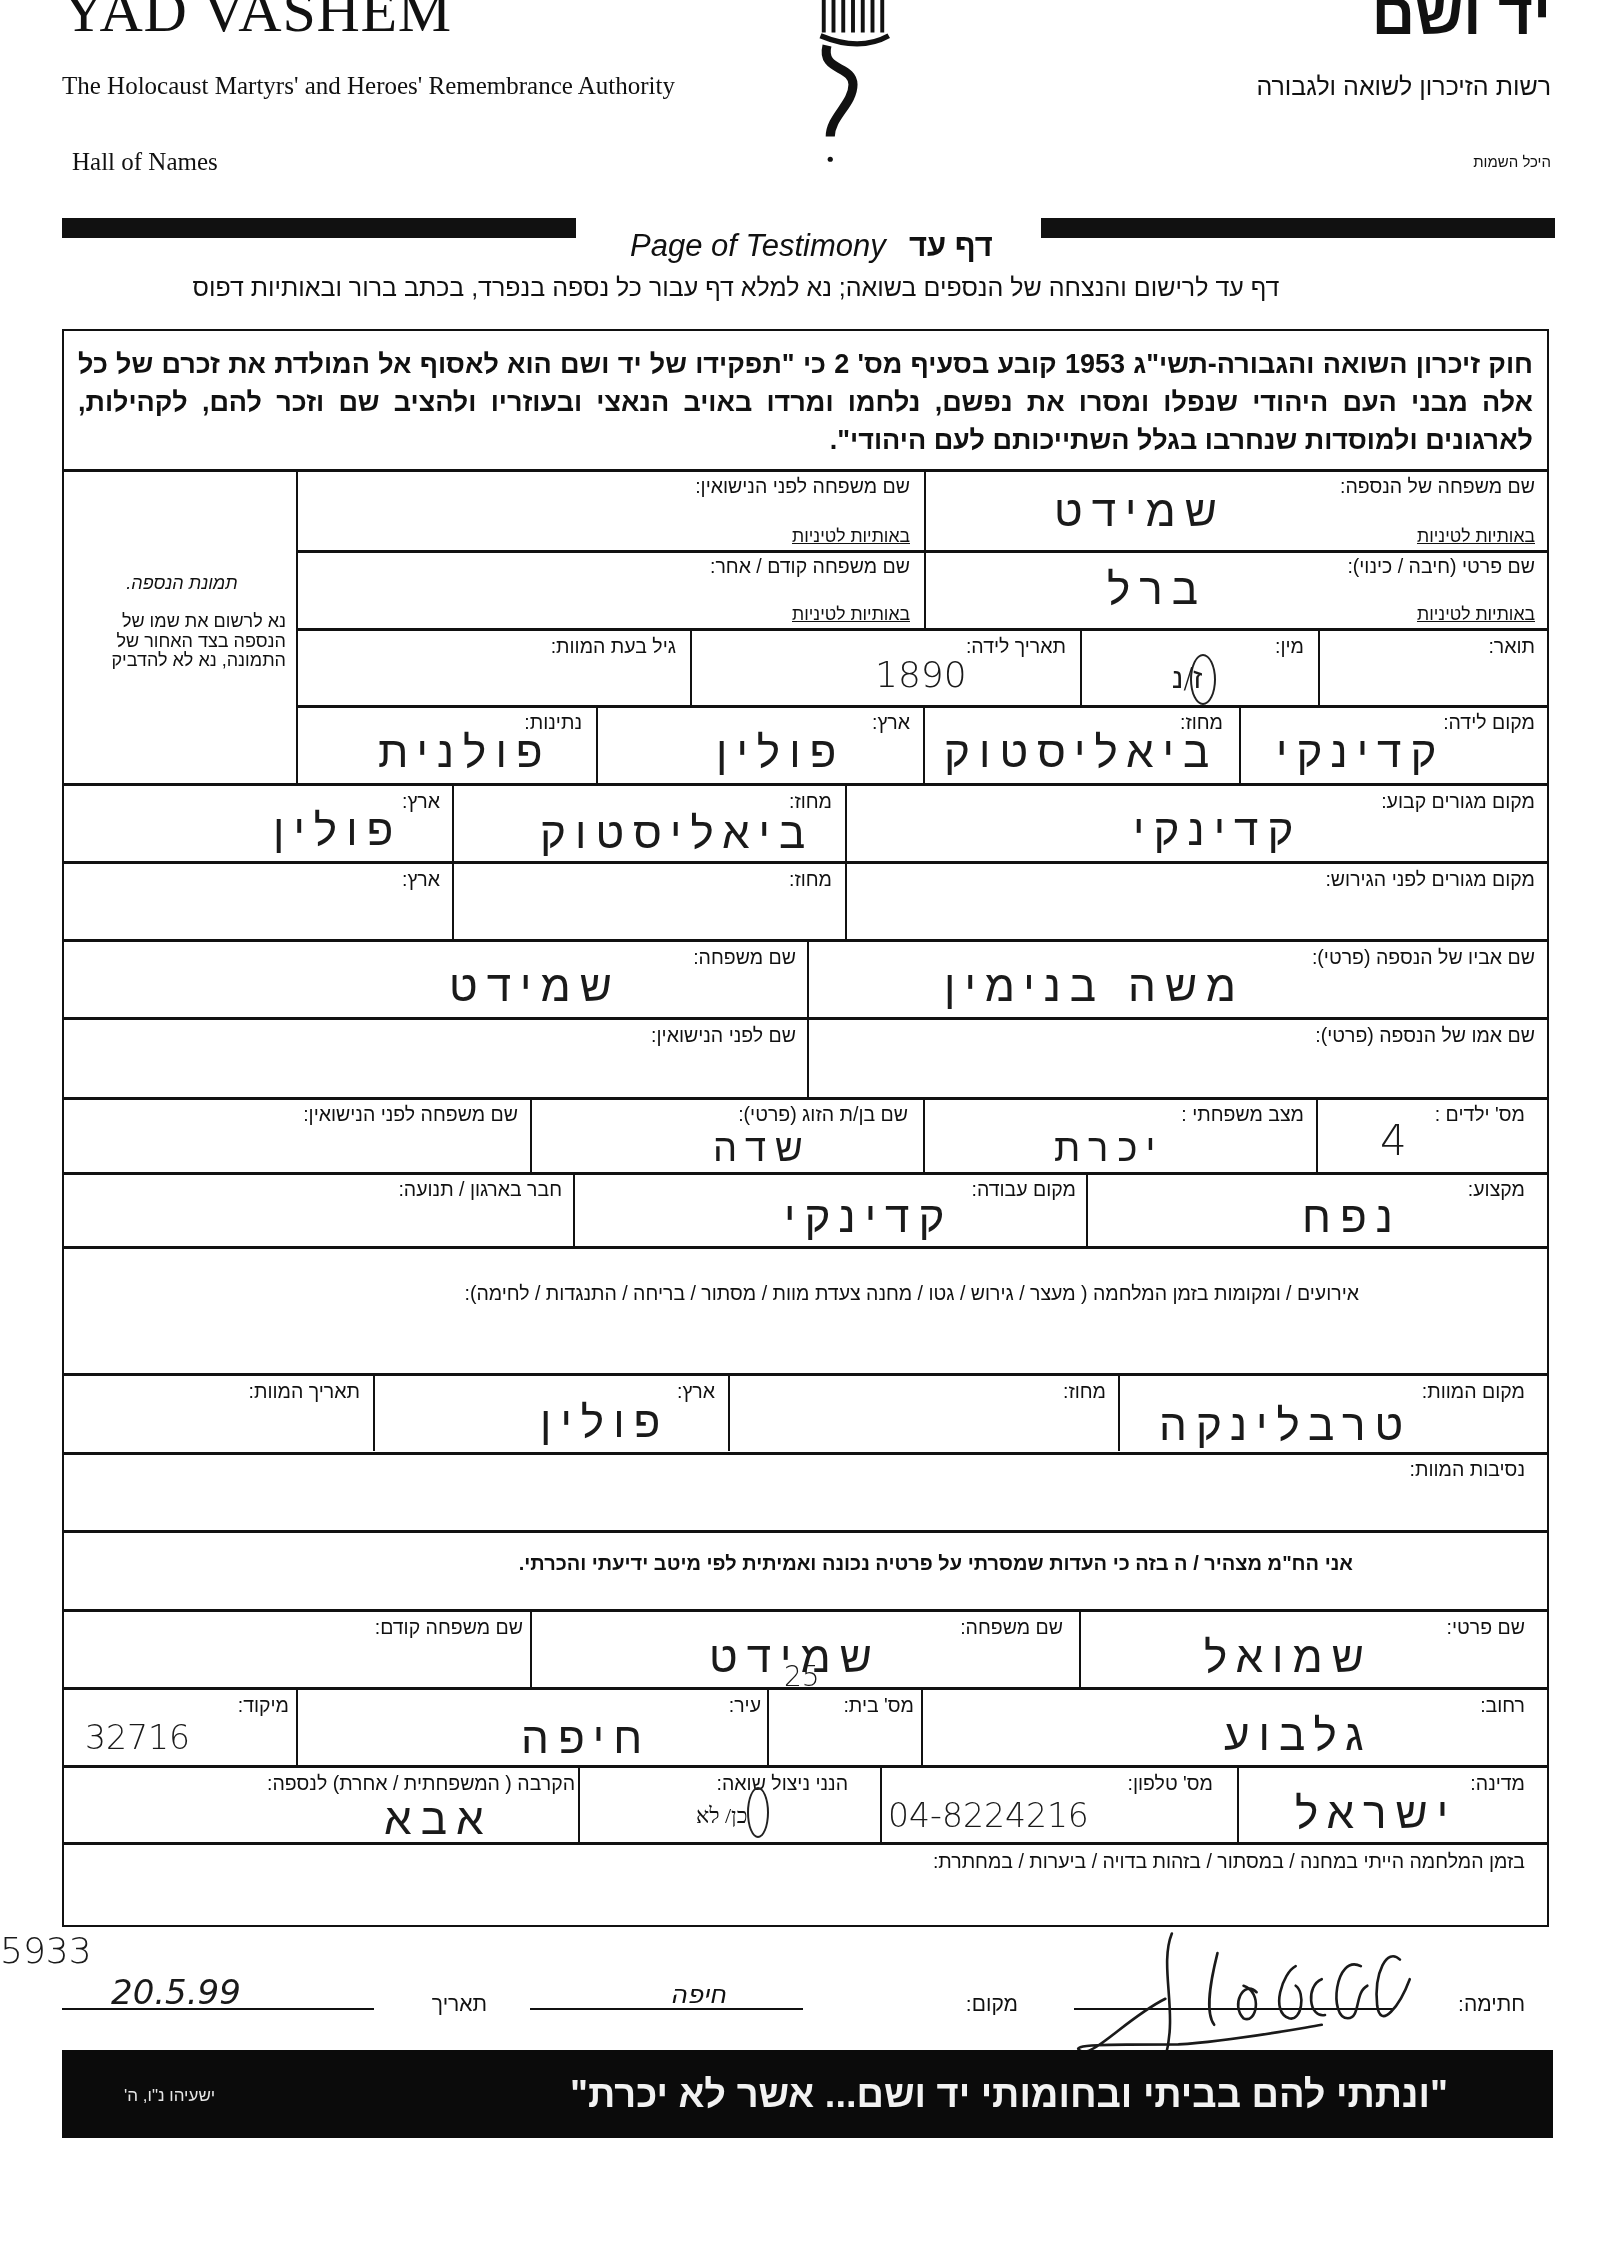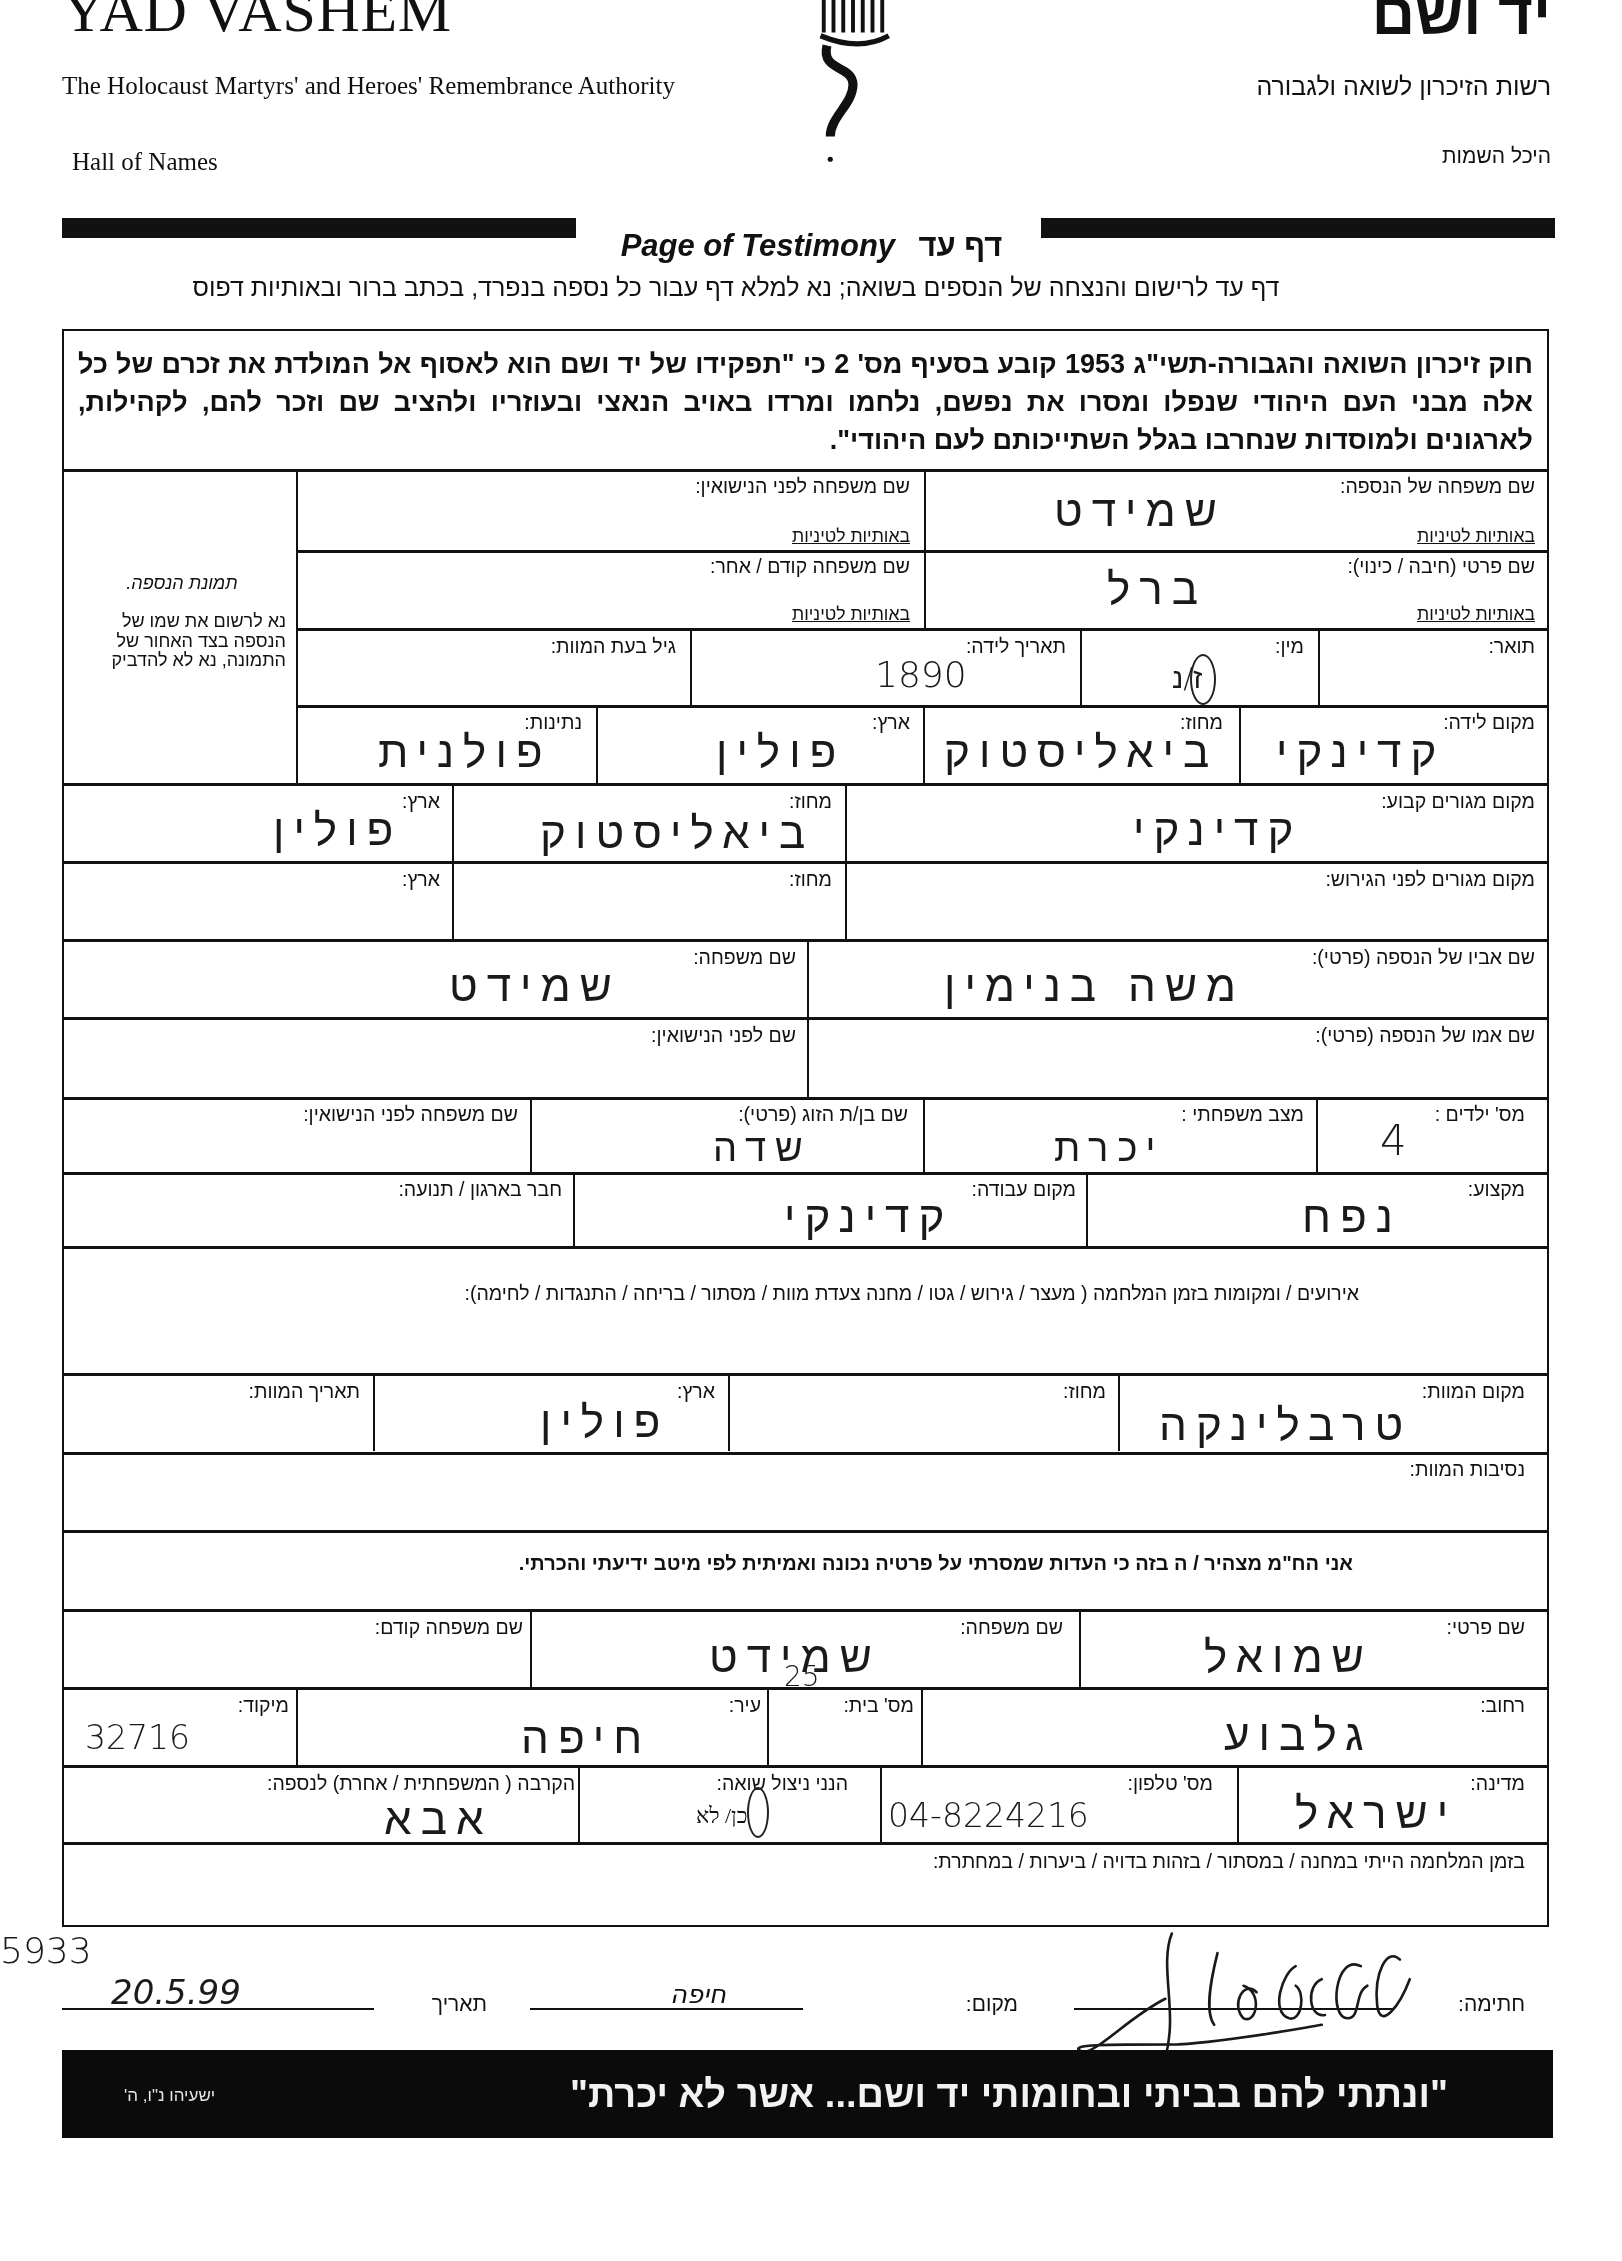--- a/index.html
+++ b/index.html
@@ -9,28 +9,28 @@
   .heb { direction: rtl; font-family: "Liberation Sans", sans-serif; }
   .hand { font-family: "DejaVu Sans", sans-serif; font-weight: 300; color: #1a1a1a; letter-spacing: 9px; }
   .hand-ltr { font-family: "DejaVu Sans", sans-serif; font-weight: 300; color: #1a1a1a; direction: ltr; }
 
   
   .logo-en { left: 62px; top: -19.5px; font-size: 60px; letter-spacing: 0.7px; line-height: 1; }
   .sub-en { left: 62px; top: 72px; font-size: 25px; }
   .hall-en { left: 72px; top: 148px; font-size: 25px; }
   .logo-he { right: 72px; top: -16.3px; font-size: 60px; font-weight: bold; line-height: 1; }
   .sub-he { right: 72px; top: 72px; font-size: 25px; }
-  .hall-he { right: 72px; top: 144px; font-size: 21px; }
+  .hall-he { right: 72px; top: 153px; font-size: 15px; }
   .emblem { left: 814px; top: 0; width: 91px; height: 169px; }
 
   .bar { top: 218px; height: 19.5px; background: #111; }
   .bar.left { left: 62px; width: 514px; }
   .bar.right { left: 1041px; width: 514px; }
   .title { left: 0; width: 1623px; top: 228px; text-align: center; font-size: 31px; }
-  .title .en { font-family: "Liberation Sans", sans-serif; font-style: italic; font-weight: bold; }
+  .title .en { font-family: "Liberation Sans", sans-serif; font-style: italic; font-weight: normal; }
   .title .he { font-family: "Liberation Sans", sans-serif; font-weight: bold; margin-left: 15.6px; }
   .instructions { left: 0; width: 1472px; top: 273px; text-align: center; font-size: 25px; }
 
   
   .form { left: 62px; top: 329px; width: 1487px; height: 1598px; border: 2.6px solid #111; }
   .intro { left: 78px; top: 345px; width: 1455px; font-size: 27px; line-height: 38px; text-align: justify; font-weight: bold; }
   .hline { height: 2.6px; background: #111; }
   .vline { width: 2px; background: #111; }
   .lbl { font-size: 19.5px; direction: rtl; font-family: "Liberation Sans", sans-serif; white-space: nowrap; }
   .sublbl { font-size: 17.6px; direction: rtl; font-family: "Liberation Sans", sans-serif; text-decoration: underline; white-space: nowrap; }

